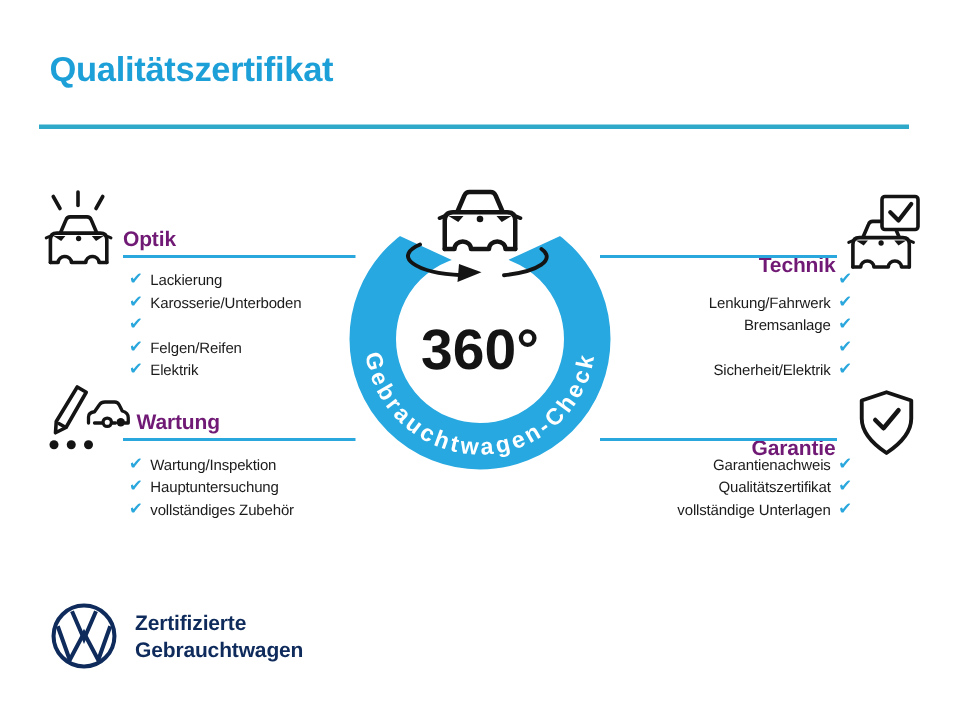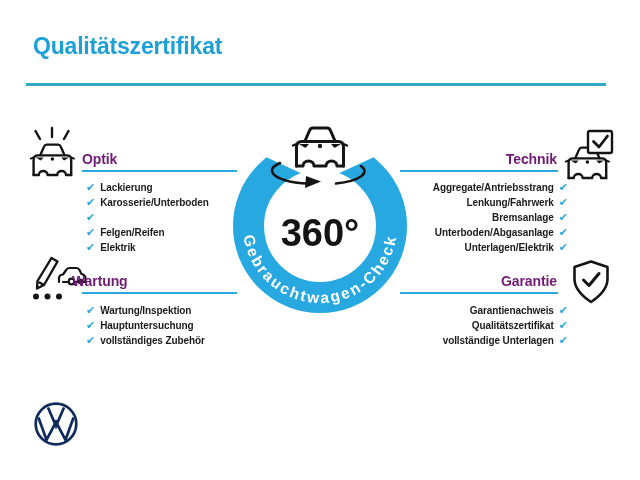--- a/index.html
+++ b/index.html
@@ -13,28 +13,28 @@
   .page-title{
     left:33px;top:33px;font-size:23px;font-weight:bold;color:#1d9fd8;letter-spacing:-0.2px;
   }
   .top-rule{
     position:absolute;z-index:2;left:26px;top:83px;width:580px;height:3px;background:#2ea9c9;
   }
 
   .sec-head{
     font-size:14px;font-weight:bold;color:#701a75;letter-spacing:-0.1px;white-space:nowrap;
   }
-  .sec-head.r{text-align:right;}
+  .sec-head.r{text-align:right;margin-top:17px;}
   .sec-rule{position:absolute;z-index:2;height:2px;background:#2aa7dc;}
 
   .list{position:absolute;z-index:2;display:flex;flex-direction:column;}
   .item{height:15px;display:flex;align-items:center;gap:5px;white-space:nowrap;}
   .item.r{flex-direction:row-reverse;}
   .chk{font-size:11px;color:#2aa7dc;line-height:1;transform:translateY(-0.5px);}
-  .lbl{font-size:10px;font-weight:bold;color:#1b1b1b;letter-spacing:-0.1px;}
+  .lbl{font-size:10px;font-weight:normal;color:#1b1b1b;letter-spacing:-0.1px;}
 
   .footer-text{
     left:90px;top:406px;font-size:14px;font-weight:bold;color:#0e2b5c;line-height:18px;letter-spacing:-0.1px;
   }
 </style>
 </head>
 <body>
 
 <div class="canvas">
 
@@ -140,41 +140,39 @@
         <span class="chk">✔</span>
         <span class="lbl">Elektrik</span>
       </div>
   </div>
 
   <div class="txt sec-head r" style="right:83px;top:151px;">Technik</div>
   <div class="sec-rule" style="left:400px;top:170px;width:158px;"></div>
   <div class="list" style="right:72px;top:180px;align-items:flex-end;">
     <div class="item r">
         <span class="chk">✔</span>
-        <span class="lbl">Aggregate/Antriebsstrang</span>
       </div>
     <div class="item r">
         <span class="chk">✔</span>
         <span class="lbl">Lenkung/Fahrwerk</span>
       </div>
     <div class="item r">
         <span class="chk">✔</span>
         <span class="lbl">Bremsanlage</span>
       </div>
     <div class="item r">
         <span class="chk">✔</span>
-        <span class="lbl">Unterboden/Abgasanlage</span>
-      </div>
-    <div class="item r">
-        <span class="chk">✔</span>
-        <span class="lbl">Unterlagen/Elektrik</span>
-      </div>
-  </div>
-
-  <div class="txt sec-head" style="left:72px;top:273px;text-align:center;">Wartung</div>
+      </div>
+    <div class="item r">
+        <span class="chk">✔</span>
+        <span class="lbl">Sicherheit/Elektrik</span>
+      </div>
+  </div>
+
+  <div class="txt sec-head" style="left:91px;top:273px;text-align:center;">Wartung</div>
   <div class="sec-rule" style="left:82px;top:292px;width:155px;"></div>
   <div class="list" style="left:86px;top:303px;">
     <div class="item">
         <span class="chk">✔</span>
         <span class="lbl">Wartung/Inspektion</span>
       </div>
     <div class="item">
         <span class="chk">✔</span>
         <span class="lbl">Hauptuntersuchung</span>
       </div>
@@ -194,14 +192,18 @@
     <div class="item r">
         <span class="chk">✔</span>
         <span class="lbl">Qualitätszertifikat</span>
       </div>
     <div class="item r">
         <span class="chk">✔</span>
         <span class="lbl">vollständige Unterlagen</span>
       </div>
   </div>
 
+  <div class="txt footer-text">
+    <div>Zertifizierte</div>
+    <div>Gebrauchtwagen</div>
+  </div>
 
 </div>
 
 </body></html>

